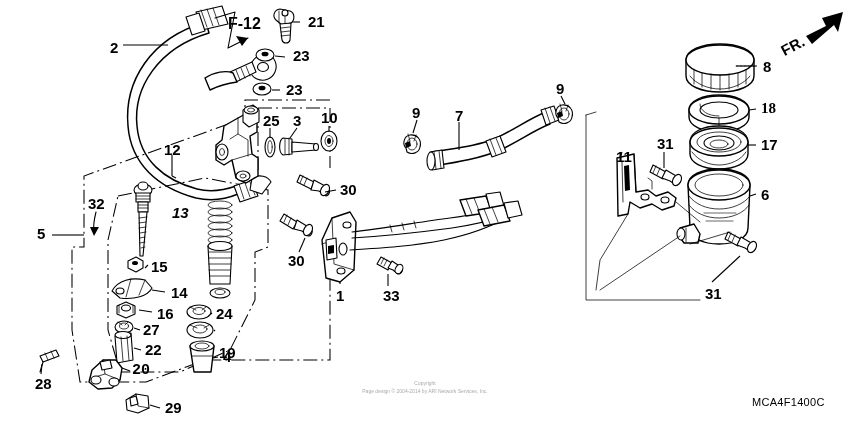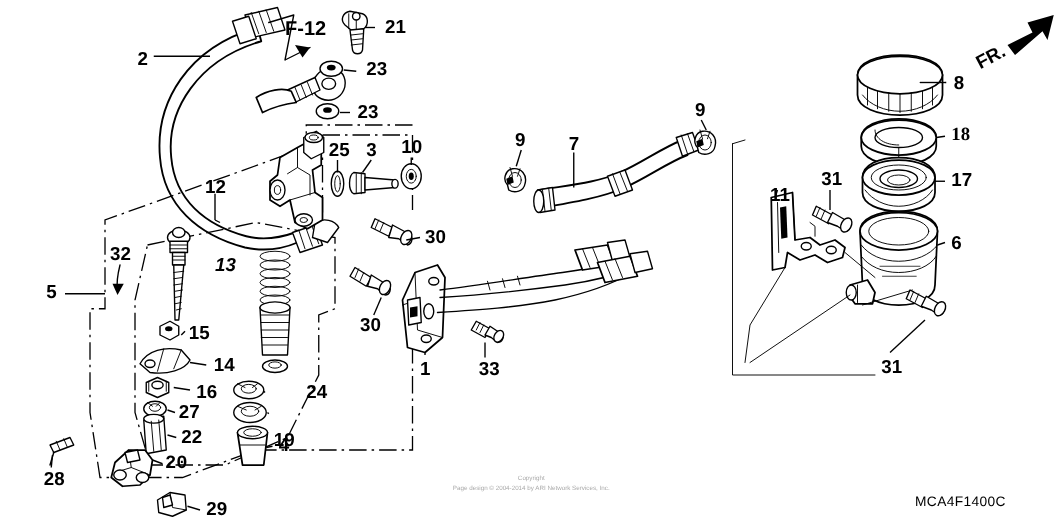--- a/index.html
+++ b/index.html
@@ -454,21 +454,21 @@
   <div class="callout" style="left:164px;top:142px;">12</div>
   <div class="callout" style="left:172px;top:205px;font-style:italic;">13</div>
   <div class="callout" style="left:151px;top:259px;">15</div>
   <div class="callout" style="left:171px;top:285px;">14</div>
   <div class="callout" style="left:157px;top:306px;">16</div>
   <div class="callout" style="left:143px;top:322px;">27</div>
   <div class="callout" style="left:145px;top:342px;">22</div>
   <div class="callout" style="left:132px;top:363px;font-family:Liberation Mono, monospace;">20</div>
   <div class="callout" style="left:35px;top:376px;">28</div>
   <div class="callout" style="left:165px;top:400px;text-align:center;">29</div>
-  <div class="callout" style="left:216px;top:306px;margin-left:29px;">24</div>
+  <div class="callout" style="left:216px;top:306px;">24</div>
   <div class="callout" style="left:219px;top:323px;margin-top:22px;">19</div>
   <div class="callout" style="left:223px;top:349px;">4</div>
   <div class="callout" style="left:37px;top:226px;">5</div>
   <div class="callout" style="left:88px;top:196px;">32</div>
   <div class="callout" style="left:336px;top:288px;">1</div>
   <div class="callout" style="left:383px;top:288px;">33</div>
   <div class="callout" style="left:412px;top:105px;">9</div>
   <div class="callout" style="left:455px;top:108px;">7</div>
   <div class="callout" style="left:556px;top:81px;">9</div>
   <div class="callout" style="left:616px;top:149px;">11</div>
@@ -479,15 +479,15 @@
   <div class="callout" style="left:761px;top:137px;">17</div>
   <div class="callout" style="left:761px;top:187px;">6</div>
 
   <div class="callout" style="left:228px;top:16px;font-size:16px;">F-12</div>
 
   <div class="fr-label" style="left:786px;top:42px;">FR.</div>
 
   <div class="footer" style="left:275px;top:380px;">Copyright</div>
   <div class="footer" style="left:275px;top:388px;">Page design © 2004-2014 by ARI Network Services, Inc.</div>
 
-  <div class="partno" style="left:732px;top:396px;">MCA4F1400C</div>
+  <div class="partno" style="left:752px;top:396px;">MCA4F1400C</div>
 
 </div>
 
 </body></html>

